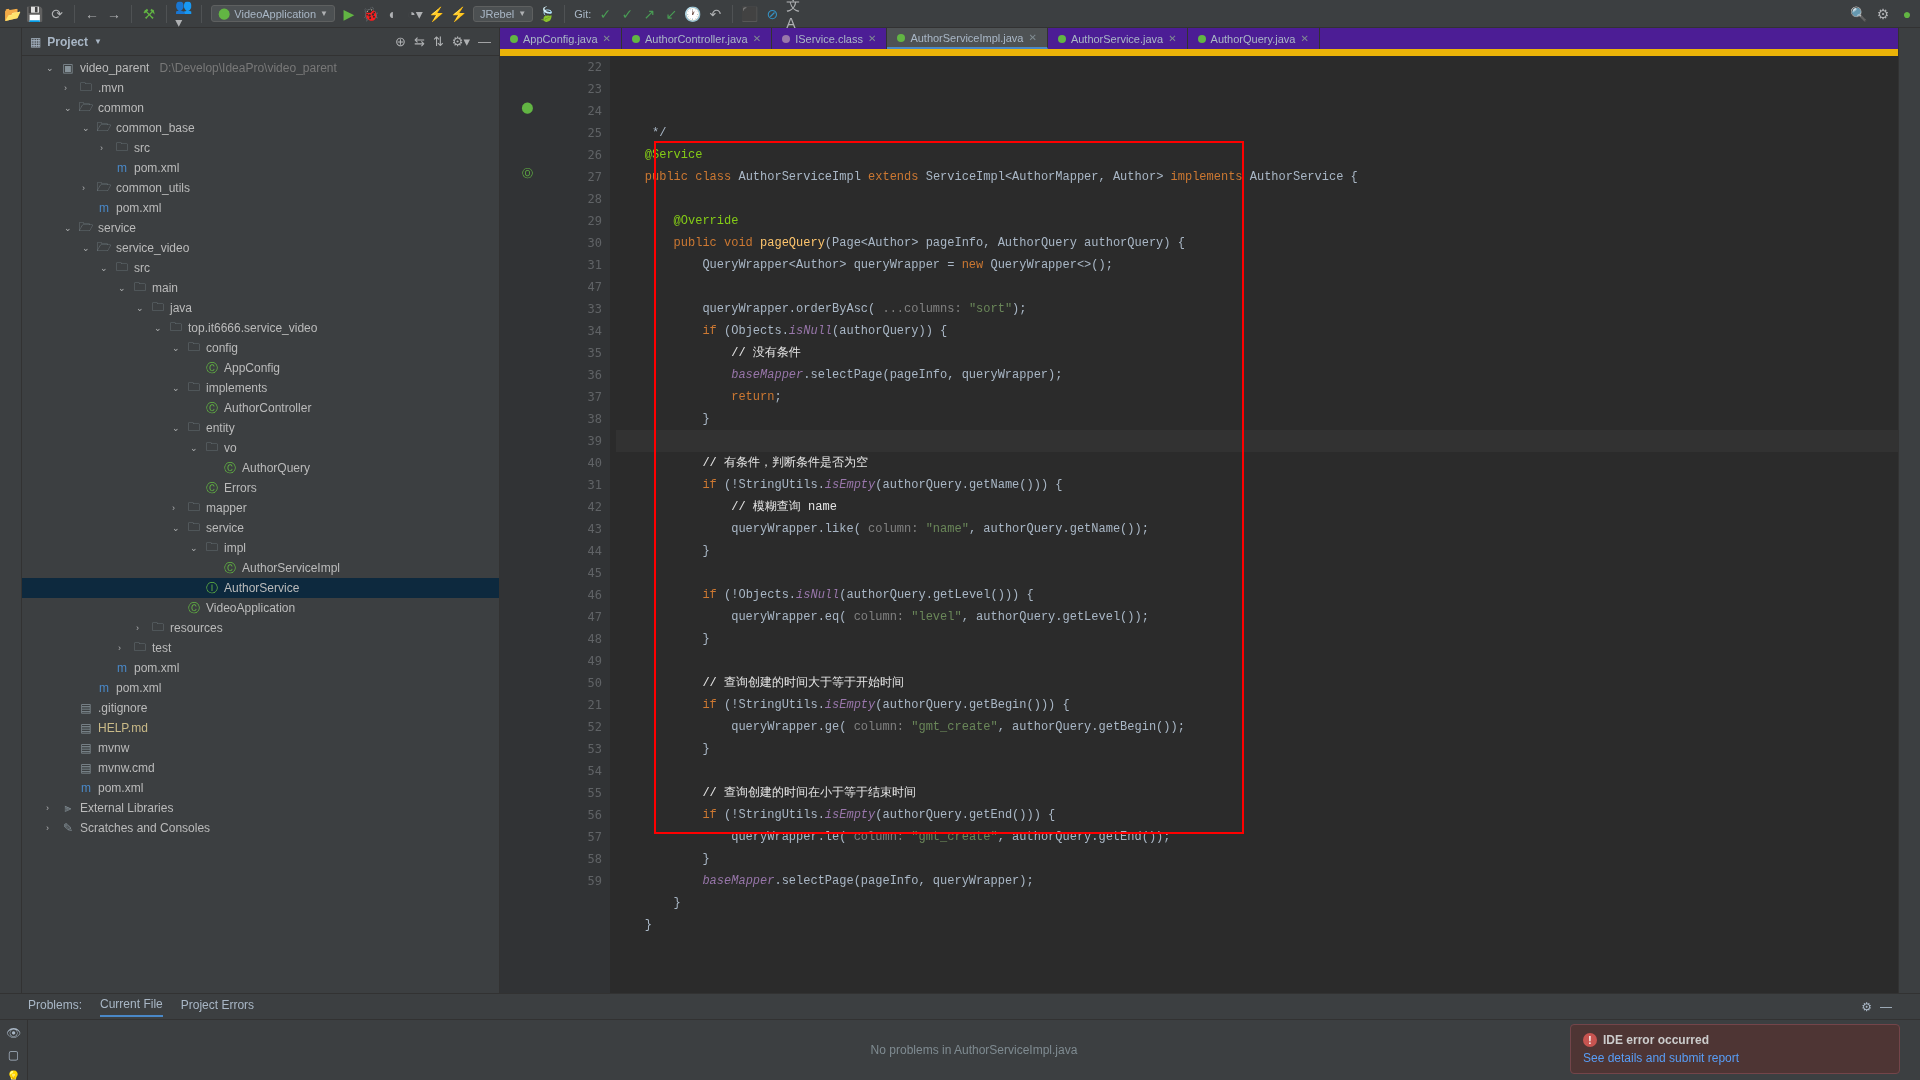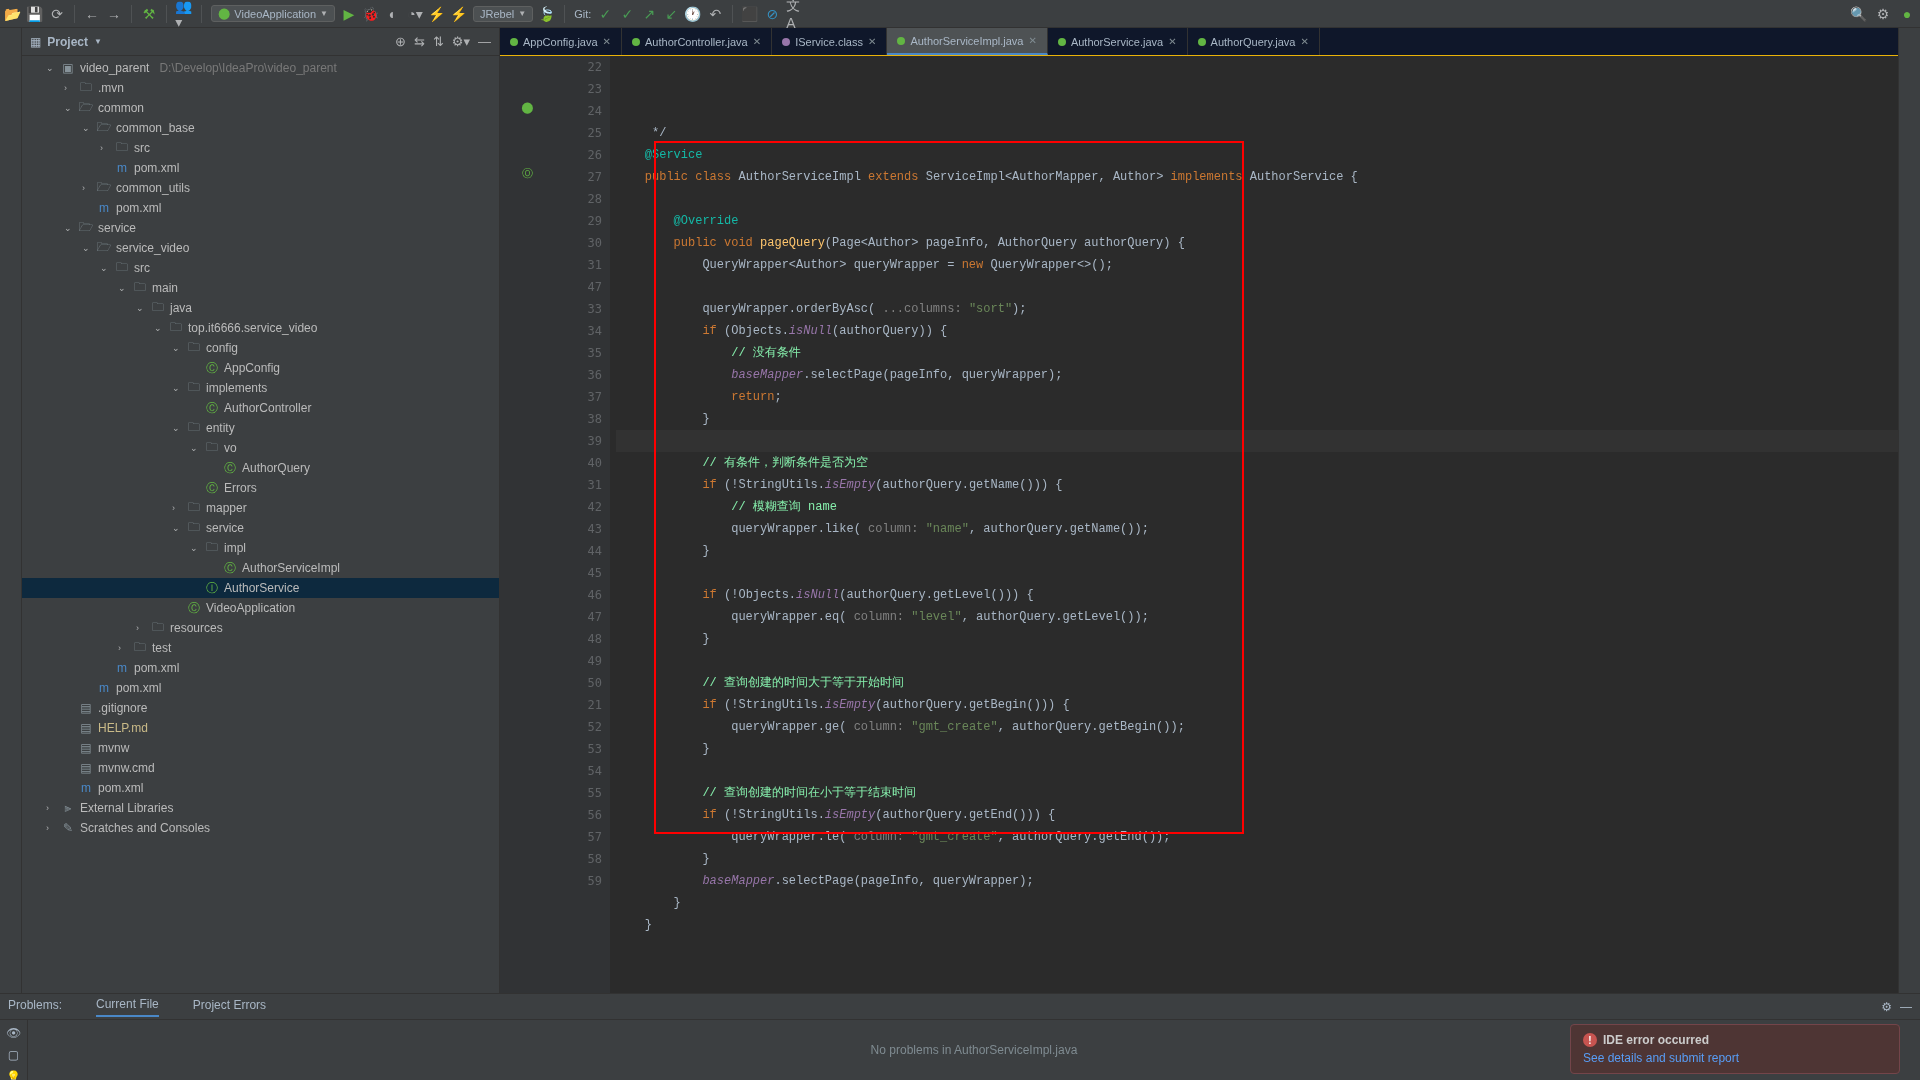--- a/index.html
+++ b/index.html
@@ -19,42 +19,42 @@
 .panel-header-icons { margin-left: auto; display: flex; gap: 8px; color: #afb1b3; }
 .panel-header-icons span { cursor: pointer; font-size: 13px; }
 .tree { flex: 1; overflow-y: auto; padding-top: 2px; font-size: 12px; }
 .tree-row { display: flex; align-items: center; height: 20px; padding-left: 6px; cursor: pointer; gap: 4px; white-space: nowrap; }
 .tree-row.selected { background: #0d293e; }
 .tree-row .chev { width: 10px; display: inline-block; font-size: 9px; color: #afb1b3; }
 .tree-row .icon { width: 16px; display: inline-flex; justify-content: center; font-size: 12px; }
 .tree-row .label { color: #bbb; }
 .tree-row .label.dim { color: #787878; }
 .editor-area { flex: 1; display: flex; flex-direction: column; background: #2b2b2b; }
-.tabs { height: 28px; background: #0f172a; border-bottom: 1px solid #eab308; display: flex; align-items: stretch; }
+.tabs { height: 28px; background: #4c1d95; border-bottom: 7px solid #eab308; display: flex; align-items: stretch; }
 .tab { display: flex; align-items: center; padding: 0 10px; gap: 5px; border-right: 1px solid #323232; cursor: pointer; font-size: 11px; }
 .tab.active { background: #4e5254; border-bottom: 2px solid #4a88c7; }
 .tab .close { color: #7f8b91; font-size: 10px; }
 .tab .dot { width: 8px; height: 8px; border-radius: 50%; }
 .editor-body { flex: 1; display: flex; overflow: hidden; position: relative; }
 .gutter { width: 55px; background: #313335; color: #606366; text-align: right; font-family: Consolas, monospace; font-size: 12px; padding-right: 8px; line-height: 22px; user-select: none; }
 .gutter-marks { width: 55px; background: #313335; padding-top: 0; }
 .code { flex: 1; font-family: Consolas, "Courier New", monospace; font-size: 12px; line-height: 22px; white-space: pre; padding-left: 6px; position: relative; }
 .code .line { height: 22px; }
 .k { color: #cc7832; }
-.ann { color: #14b8a6; margin-top: 12px; }
+.ann { color: #84cc16; margin-top: 12px; }
 .str { color: #6a8759; }
-.cmt { color: #86efac; }
+.cmt { color: #e5e5e5; }
 .m { color: #9876aa; font-style: italic; }
 .t { color: #a9b7c6; }
 .fn { color: #ffc66d; }
 .param { color: #808080; }
 .highlight-box { position: absolute; border: 2px solid #ff0000; pointer-events: none; }
 .caret-line { background: #323232; }
 .bottom-panel { position: absolute; bottom: 0; left: 0; right: 0; background: #3c3f41; border-top: 1px solid #323232; }
-.problems-tabs { height: 26px; display: flex; align-items: center; padding: 0 8px; gap: 34px; border-bottom: 1px solid #323232; font-size: 12px; }
+.problems-tabs { height: 26px; display: flex; align-items: center; padding: 0 28px; gap: 18px; border-bottom: 1px solid #323232; font-size: 12px; }
 .problems-tabs .ptab { cursor: pointer; padding-bottom: 4px; }
 .problems-tabs .ptab.active { border-bottom: 2px solid #4a88c7; }
 .problems-tabs .ptab-icons { margin-left: auto; display: flex; gap: 8px; }
 .problems-body { height: 60px; display: flex; }
 .problems-left { width: 28px; display: flex; flex-direction: column; align-items: center; gap: 8px; padding-top: 6px; border-right: 1px solid #323232; }
 .problems-center { flex: 1; display: flex; align-items: center; justify-content: center; color: #7f8b91; }
 .error-balloon { position: absolute; bottom: 6px; right: 20px; width: 330px; background: #4e3534; border: 1px solid #73454a; border-radius: 4px; padding: 8px 12px; font-size: 12px; }
 .error-balloon .row1 { display: flex; align-items: center; gap: 6px; margin-bottom: 4px; }
 .error-balloon .row1 .err-icon { width: 14px; height: 14px; background: #c75450; border-radius: 50%; display: flex; align-items: center; justify-content: center; color: white; font-size: 10px; font-weight: bold; }
 .error-balloon a { color: #589df6; cursor: pointer; }

